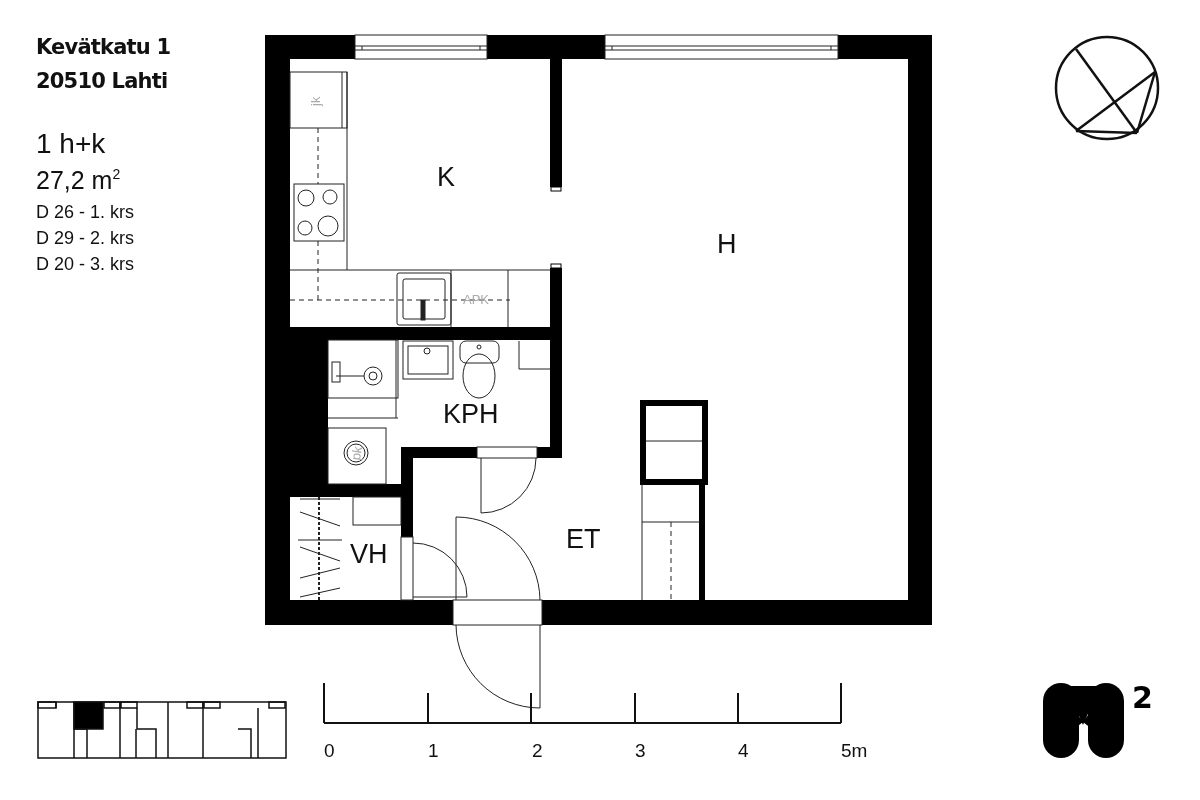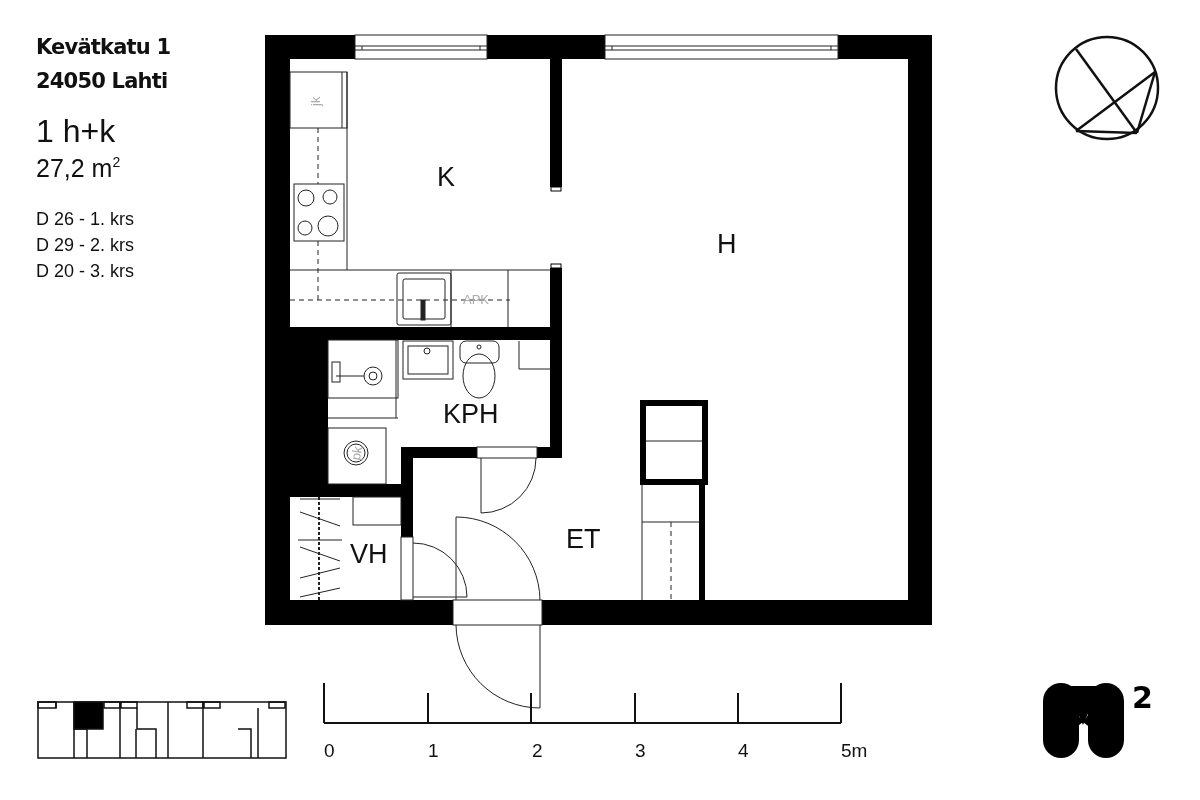--- a/index.html
+++ b/index.html
@@ -1,34 +1,34 @@
 <!DOCTYPE html>
 <html><head>
 <meta charset="utf-8">
 <style>
   html, body { margin: 0; padding: 0; background: #ffffff; }
   body { width: 1200px; height: 800px; position: relative; overflow: hidden;
          font-family: "Liberation Sans", "DejaVu Sans", sans-serif; color: #111; }
   .info { position: absolute; left: 36px; top: 30px; }
   .addr { font-family: "DejaVu Sans", sans-serif; font-weight: bold; font-size: 21px; line-height: 34px; letter-spacing: -0.8px; }
-  .type { font-size: 32px; line-height: 31px; margin-top: 18px; }
+  .type { font-size: 28px; line-height: 31px; margin-top: 30px; }
   .area { font-size: 25px; line-height: 31px; }
   .area sup { font-size: 14px; vertical-align: 10px; }
-  .floors { margin-top: 22px; font-size: 18px; line-height: 26px; }
+  .floors { margin-top: 3px; font-size: 18px; line-height: 26px; }
   svg { position: absolute; left: 0; top: 0; }
   .room-label { font-family: "Liberation Sans", sans-serif; font-size: 27px; fill: #111; }
   .scale-label { font-family: "Liberation Sans", sans-serif; font-size: 19px; fill: #111; }
   .faint { font-family: "Liberation Sans", sans-serif; font-size: 13px; fill: #aaa; }
 </style>
 </head>
 <body>
 
 <div class="info">
   <div class="addr">Kevätkatu 1</div>
-  <div class="addr">24050 Lahti</div>
+  <div class="addr">20510 Lahti</div>
   <div class="type">1 h+k</div>
   <div class="area"><span>27,2 m</span><sup>2</sup></div>
   <div class="floors">
     <div>D 26 - 1. krs</div>
     <div>D 29 - 2. krs</div>
     <div>D 20 - 3. krs</div>
   </div>
 </div>
 
 <svg width="1200" height="800" viewBox="0 0 1200 800">

